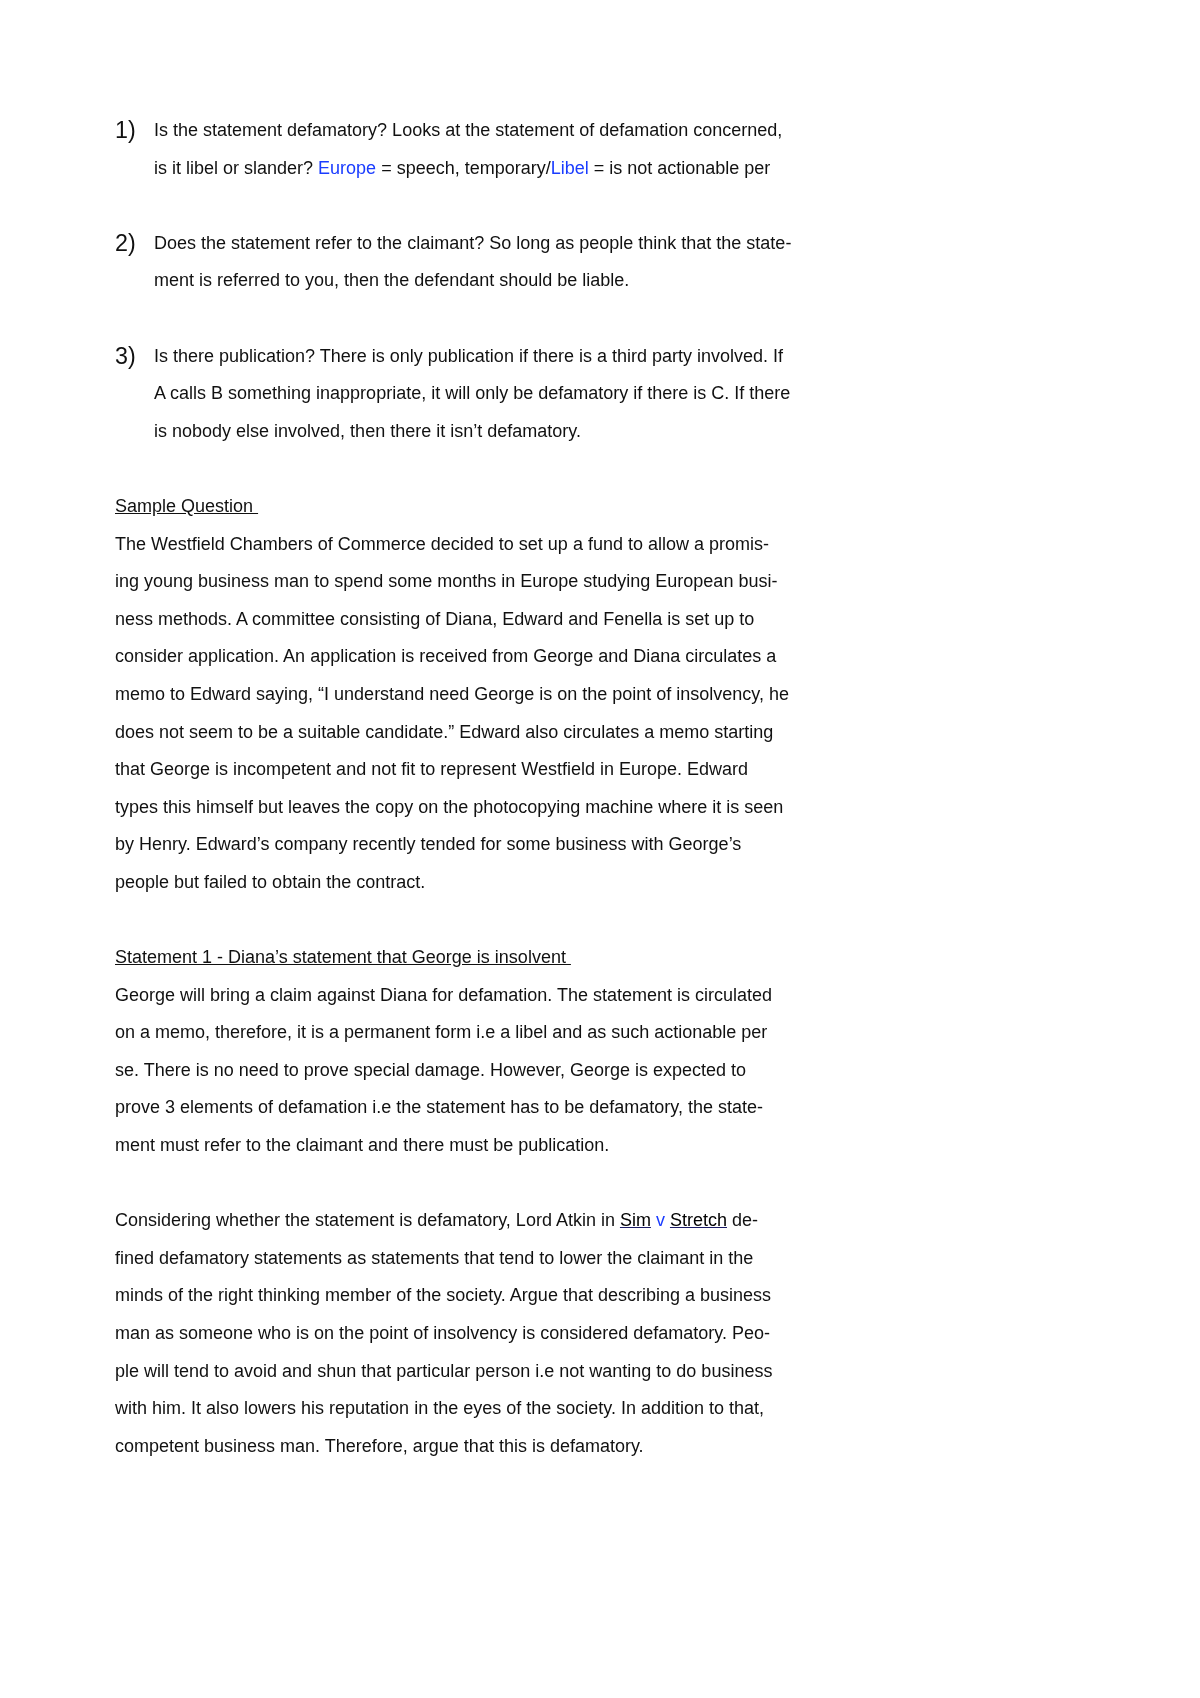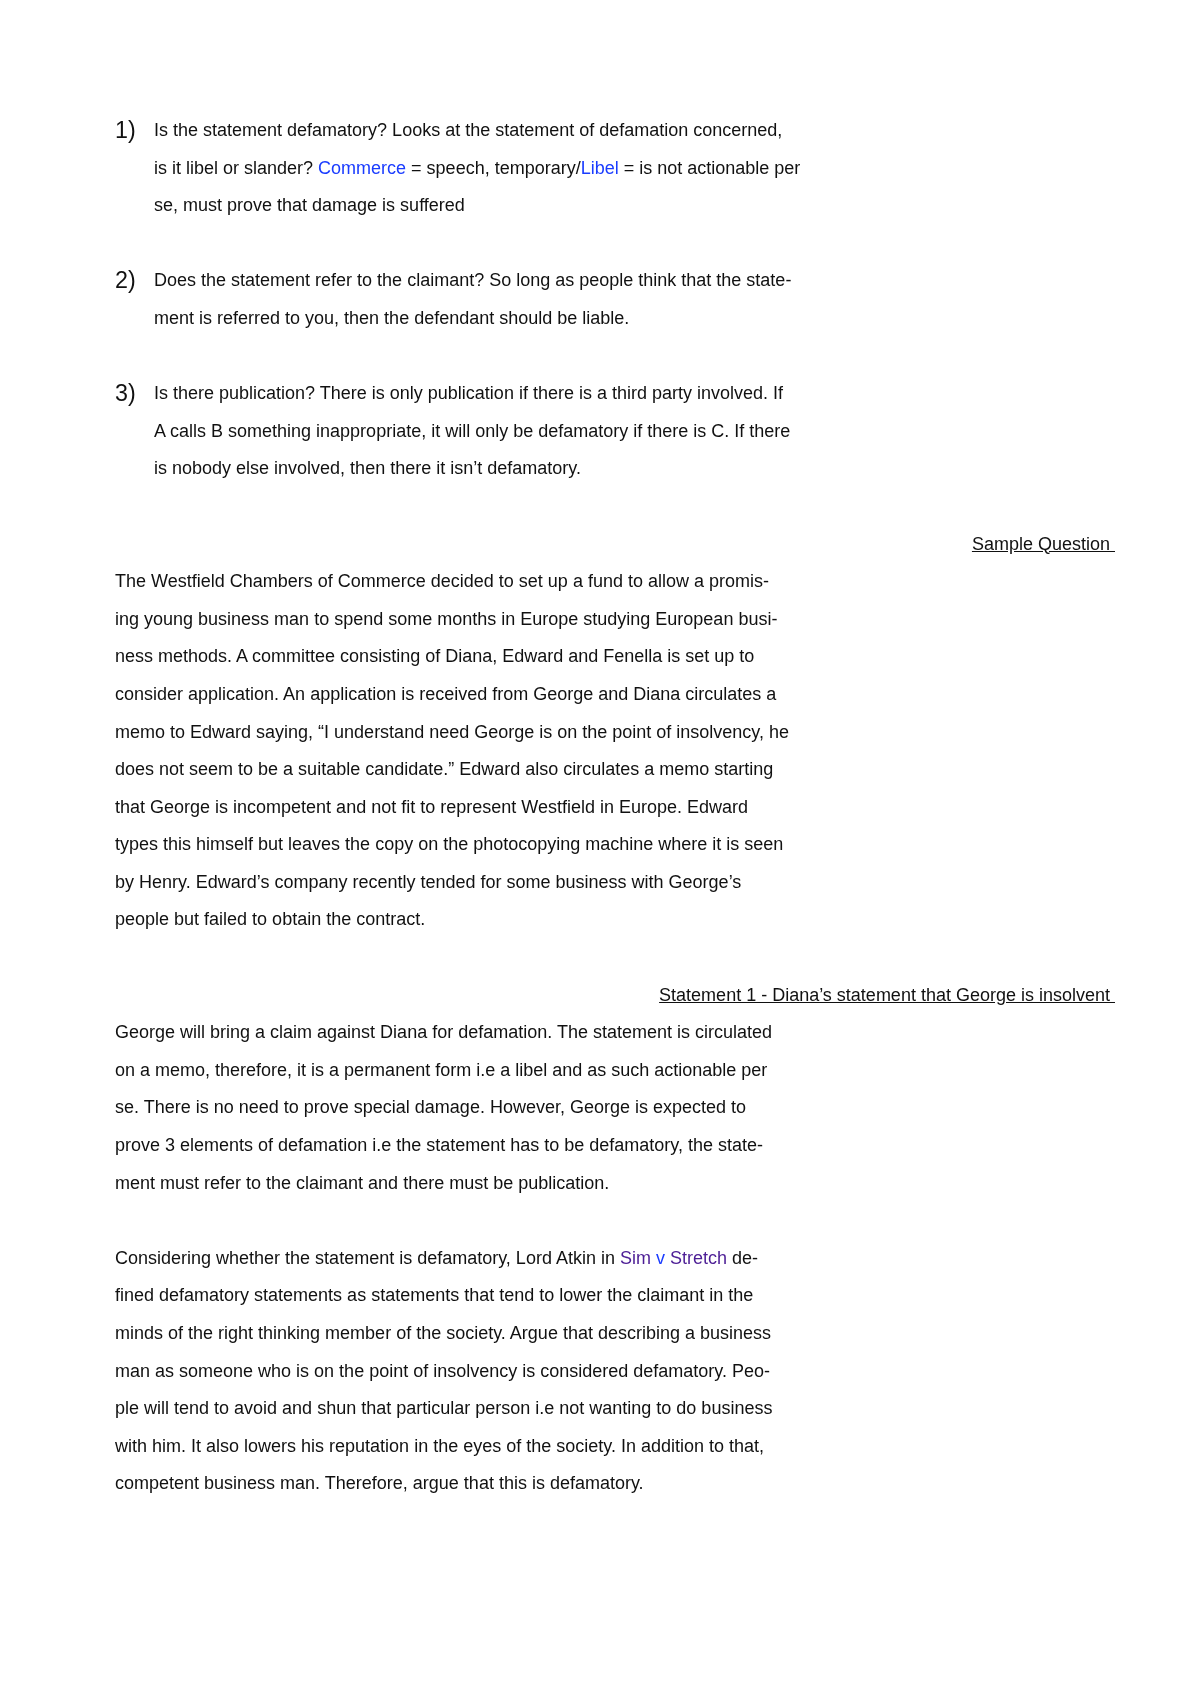--- a/index.html
+++ b/index.html
@@ -5,34 +5,33 @@
   html, body { margin: 0; padding: 0; background: #ffffff; }
   body {
     width: 1200px; height: 1698px; position: relative; overflow: hidden;
     font-family: "Liberation Sans", sans-serif; color: #111111;
   }
   .page { position: absolute; left: 115px; top: 112px; width: 1000px; }
   .p { font-size: 18px; line-height: 37.6px; margin: 0; white-space: nowrap; }
   .item { position: relative; padding-left: 39px; margin-bottom: 37.6px; }
   .item .num { position: absolute; left: 0; top: 0; font-size: 23.3px; line-height: 37.6px; }
   .blue { color: #1a3cff; }
-  .link { color: #4c1d95; text-decoration-color: #1a1a66; cursor: pointer; }
-  .heading { text-decoration: underline; text-align: right; }
+  .link { color: #000000; text-decoration: underline; text-decoration-color: #1a1a66; cursor: pointer; }
+  .heading { text-decoration: underline; }
   .section { margin-bottom: 37.6px; }
 </style>
 </head>
 <body>
 
 <div class="page">
 
   <div class="item">
     <span class="num">1)</span>
     <p class="p">Is the statement defamatory? Looks at the statement of defamation concerned,</p>
-    <p class="p"><span>is it libel or slander? </span><span class="blue">Commerce</span><span> = speech, temporary/</span><span class="blue">Libel</span><span> = is not actionable per</span></p>
-    <p class="p">se, must prove that damage is suffered</p>
+    <p class="p"><span>is it libel or slander? </span><span class="blue">Europe</span><span> = speech, temporary/</span><span class="blue">Libel</span><span> = is not actionable per</span></p>
   </div>
 
   <div class="item">
     <span class="num">2)</span>
     <p class="p">Does the statement refer to the claimant? So long as people think that the state-</p>
     <p class="p">ment is referred to you, then the defendant should be liable.</p>
   </div>
 
   <div class="item">
     <span class="num">3)</span>

